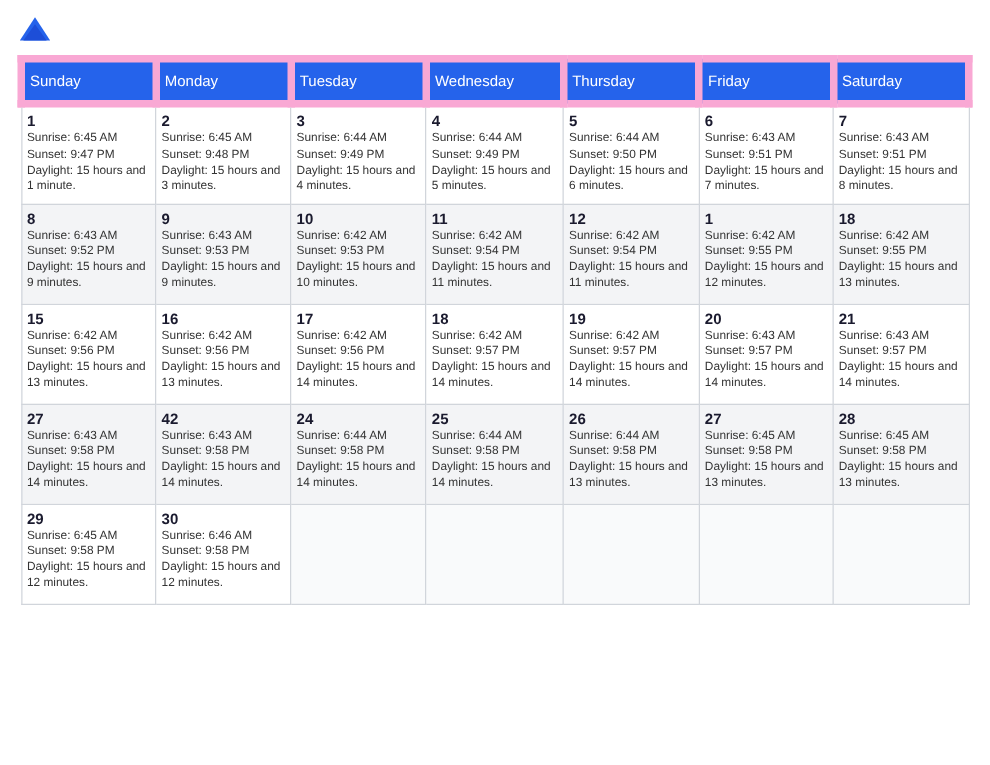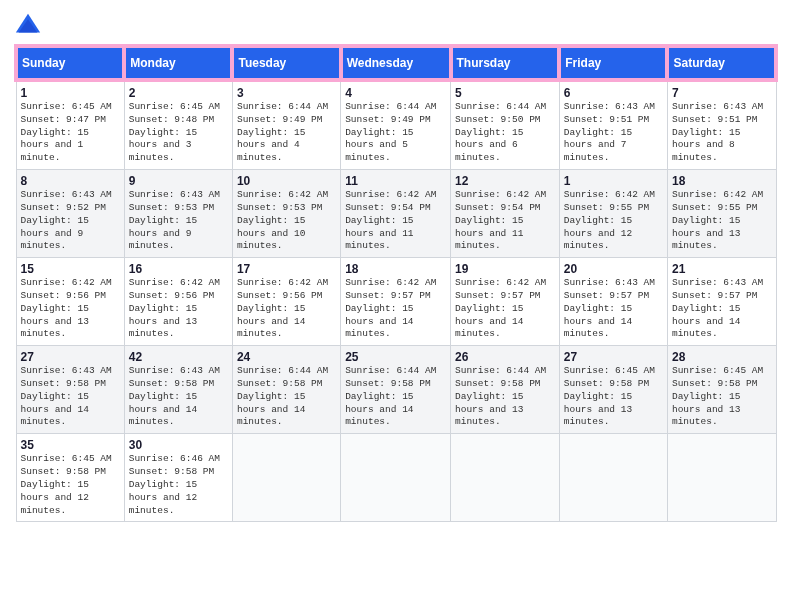--- a/index.html
+++ b/index.html
@@ -62,22 +62,22 @@
       font-size: 10.5px;
     }
     .calendar-table thead tr {
       background-color: #2563eb;
       color: #fff;
     }
     .calendar-table thead th {
       padding: 8px 4px;
       text-align: left;
       font-size: 12px;
-      font-weight: bold;
-      border: 4px solid #f9a8d4;
+      font-weight: normal;
+      border: 6px solid #f9a8d4;
     }
     .calendar-table tbody tr {
       background-color: #fff;
     }
     .calendar-table tbody tr:nth-child(even) {
       background-color: #f3f4f6;
     }
     .calendar-table tbody td {
       vertical-align: top;
       padding: 4px 4px 4px 4px;
@@ -90,21 +90,20 @@
       font-size: 12px;
       font-weight: bold;
       color: #1a1a2e;
       display: block;
       margin-bottom: 1px;
     }
     .day-info {
       font-size: 9.5px;
       color: #333;
       line-height: 1.35;
-      font-family: Liberation Mono, monospace;
     }
     .empty-cell {
       background: #f9fafb;
     }
   </style>
 </head>
 <body>
 
 <div class="container">
   <div class="header-area">
@@ -252,21 +251,21 @@
             <span class="day-num">27</span>
             <div class="day-info">Sunrise: 6:45 AM<br>Sunset: 9:58 PM<br>Daylight: 15 hours and 13 minutes.</div>
           </td>
           <td>
             <span class="day-num">28</span>
             <div class="day-info">Sunrise: 6:45 AM<br>Sunset: 9:58 PM<br>Daylight: 15 hours and 13 minutes.</div>
           </td>
         </tr>
         <tr>
           <td>
-            <span class="day-num">35</span>
+            <span class="day-num">29</span>
             <div class="day-info">Sunrise: 6:45 AM<br>Sunset: 9:58 PM<br>Daylight: 15 hours and 12 minutes.</div>
           </td>
           <td>
             <span class="day-num">30</span>
             <div class="day-info">Sunrise: 6:46 AM<br>Sunset: 9:58 PM<br>Daylight: 15 hours and 12 minutes.</div>
           </td>
           <td class="empty-cell"></td>
           <td class="empty-cell"></td>
           <td class="empty-cell"></td>
           <td class="empty-cell"></td>

